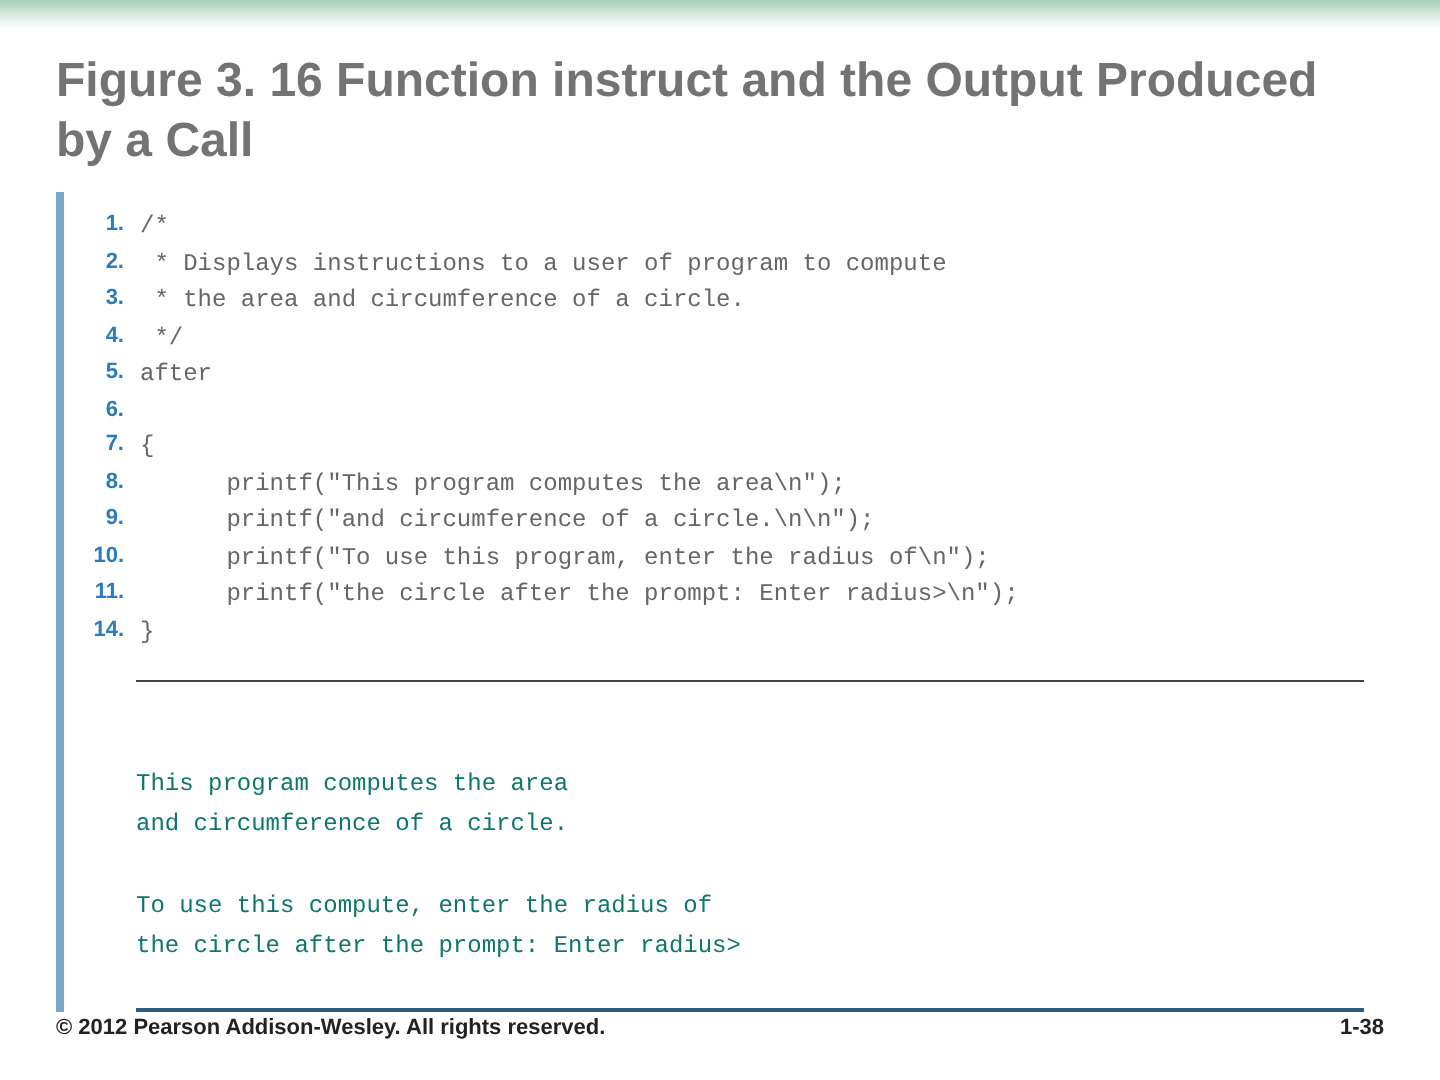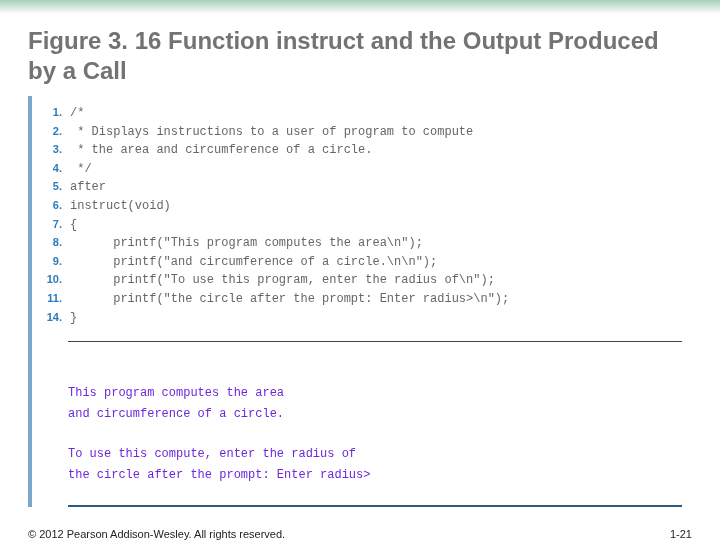--- a/index.html
+++ b/index.html
@@ -56,37 +56,38 @@
   .src {
     color: #666;
   }
   .rule {
     border-top: 1px solid #444;
     margin: 6px 10px 10px 36px;
   }
   .out {
     padding: 0 10px 12px 36px;
     line-height: 1.7;
-    color: #6d28d9;
+    color: #0f766e;
     margin-top: 41px;
   }
   .out-rule-bottom {
     border-top: 2px solid #2b5b7f;
     margin: 8px 10px 0 36px;
   }
   .footer {
     position: absolute;
-    bottom: 0;
+    bottom: 20px;
     left: 28px;
     right: 28px;
     font-size: 11px;
     color: #222;
     display: flex;
     justify-content: space-between;
     align-items: baseline;
+    font-weight: bold;
   }
   .pagenum {
     font-size: 11px;
   }
 </style>
 </head>
 <body>
 
 <div class="topbar"></div>
 
@@ -95,21 +96,21 @@
 </div>
 
 <div class="figure-wrap">
   <div class="figure">
     <div class="code">
       <div class="row"><span class="ln">1.</span><span class="src">/*</span></div>
       <div class="row"><span class="ln">2.</span><span class="src"> * Displays instructions to a user of program to compute</span></div>
       <div class="row"><span class="ln">3.</span><span class="src"> * the area and circumference of a circle.</span></div>
       <div class="row"><span class="ln">4.</span><span class="src"> */</span></div>
       <div class="row"><span class="ln">5.</span><span class="src">after</span></div>
-      <div class="row"><span class="ln">6.</span><span class="src">instruct(void)</span></div>
+      <div class="row"><span class="ln">6.</span></div>
       <div class="row"><span class="ln">7.</span><span class="src">{</span></div>
       <div class="row"><span class="ln">8.</span><span class="src">      printf("This program computes the area\n");</span></div>
       <div class="row"><span class="ln">9.</span><span class="src">      printf("and circumference of a circle.\n\n");</span></div>
       <div class="row"><span class="ln">10.</span><span class="src">      printf("To use this program, enter the radius of\n");</span></div>
       <div class="row"><span class="ln">11.</span><span class="src">      printf("the circle after the prompt: Enter radius&gt;\n");</span></div>
       <div class="row"><span class="ln">14.</span><span class="src">}</span></div>
     </div>
     <div class="rule"></div>
     <div class="out">
       <div>This program computes the area</div>
@@ -117,14 +118,14 @@
       <div>&nbsp;</div>
       <div>To use this compute, enter the radius of</div>
       <div>the circle after the prompt: Enter radius&gt;</div>
     </div>
     <div class="out-rule-bottom"></div>
   </div>
 </div>
 
 <div class="footer">
   <span>© 2012 Pearson Addison-Wesley. All rights reserved.</span>
-  <span class="pagenum">1-21</span>
+  <span class="pagenum">1-38</span>
 </div>
 
 </body></html>

